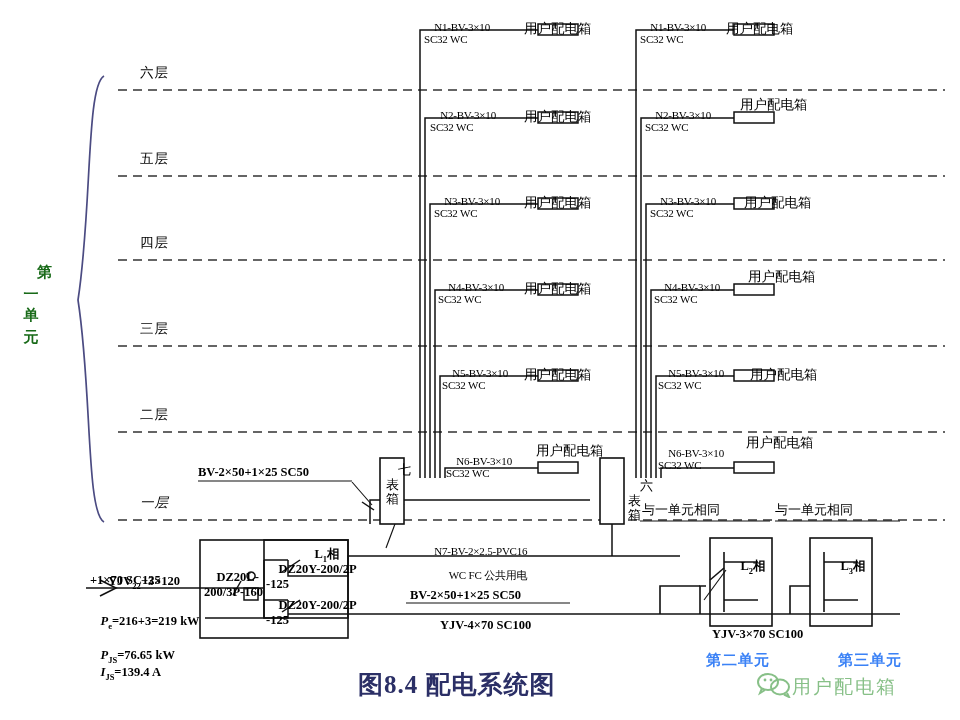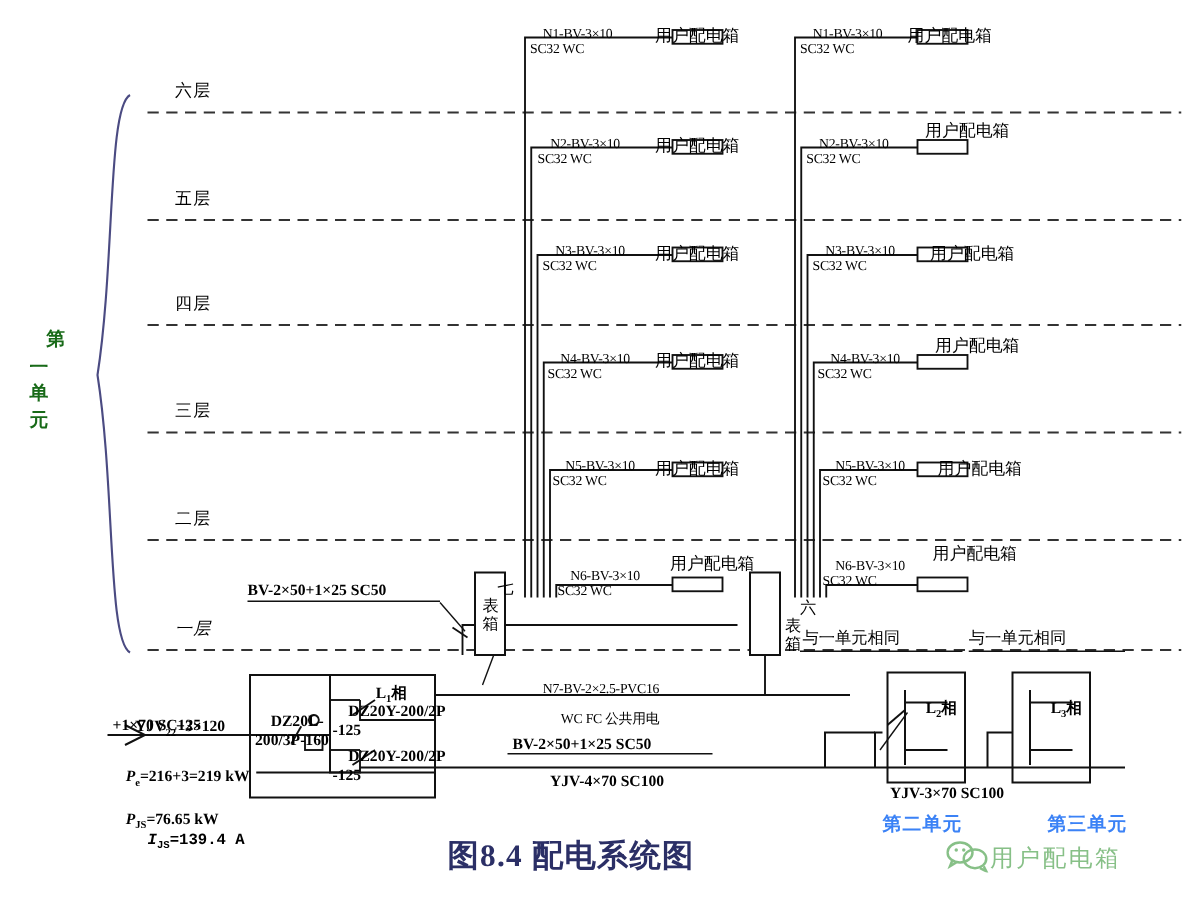--- a/index.html
+++ b/index.html
@@ -261,34 +261,34 @@
     <span>YJV</span><sub>22</sub><span>−3×120</span>
   </div>
   <div class="lbl spec" style="left:90px;top:572px;">+1×70 SC125</div>
 
   <div class="lbl spec" style="left:88px;top:596px;">
     <i>P</i><sub>e</sub><span>=216+3=219 kW</span>
   </div>
   <div class="lbl spec" style="left:88px;top:630px;">
     <i>P</i><sub>JS</sub><span>=76.65 kW</span>
   </div>
-  <div class="lbl spec" style="left:88px;top:647px;font-family:Liberation Mono, monospace;">
+  <div class="lbl spec" style="left:88px;top:647px;">
     <i>I</i><sub>JS</sub><span>=139.4 A</span>
   </div>
 
   <div class="lbl brk" style="left:204px;top:556px;">
     <span>DZ20L-</span><br><span>200/3P-160</span>
   </div>
   <div class="lbl brk" style="left:266px;top:548px;">
     <span>DZ20Y-200/2P</span><br><span>-125</span>
   </div>
   <div class="lbl brk" style="left:266px;top:584px;">
     <span>DZ20Y-200/2P</span><br><span>-125</span>
   </div>
-  <div class="lbl phase" style="left:288px;top:534px;">
+  <div class="lbl phase" style="left:302px;top:534px;">
     <span>L</span><sub>1</sub><span>相</span>
   </div>
 
   <div class="lbl cable" style="left:410px;top:589px;">BV-2×50+1×25 SC50</div>
   <div class="lbl cable" style="left:440px;top:619px;">YJV-4×70 SC100</div>
   <div class="lbl cable" style="left:712px;top:628px;">YJV-3×70 SC100</div>
 
   <div class="lbl same" style="left:642px;top:503px;">与一单元相同</div>
   <div class="lbl same" style="left:775px;top:503px;">与一单元相同</div>
 

